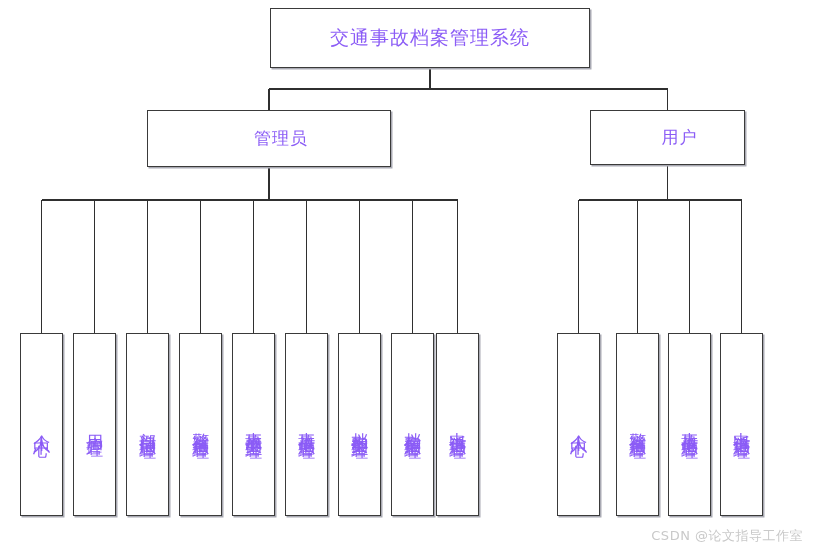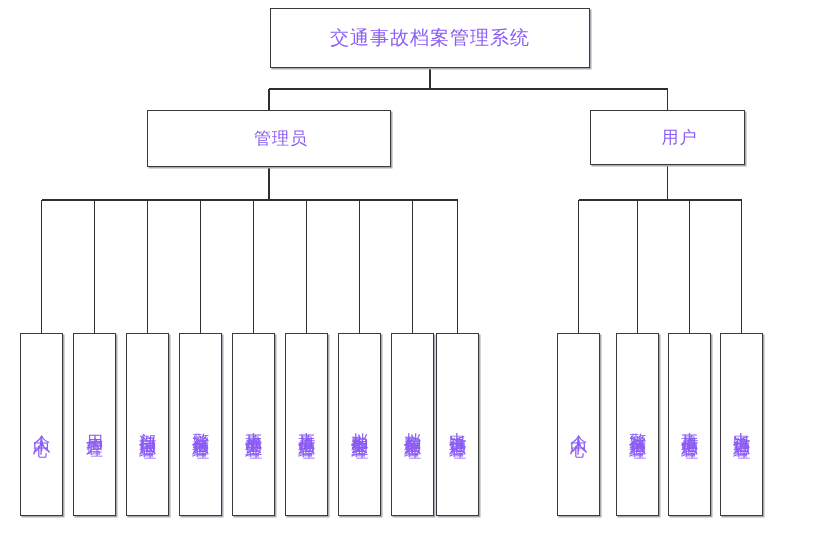--- a/index.html
+++ b/index.html
@@ -146,13 +146,14 @@
   <div class="node leaf" style="left: 616px; top: 333px; width: 43px; height: 183px;">
     <span class="leaf-label">警察信息管理</span>
   </div>
   <div class="node leaf" style="left: 668px; top: 333px; width: 43px; height: 183px;">
     <span class="leaf-label">事故信息管理</span>
   </div>
   <div class="node leaf" style="left: 720px; top: 333px; width: 43px; height: 183px;">
     <span class="leaf-label">申诉信息管理</span>
   </div>
 
+  <div id="watermark">CSDN @论文指导工作室</div>
 </div>
 
 </body></html>

